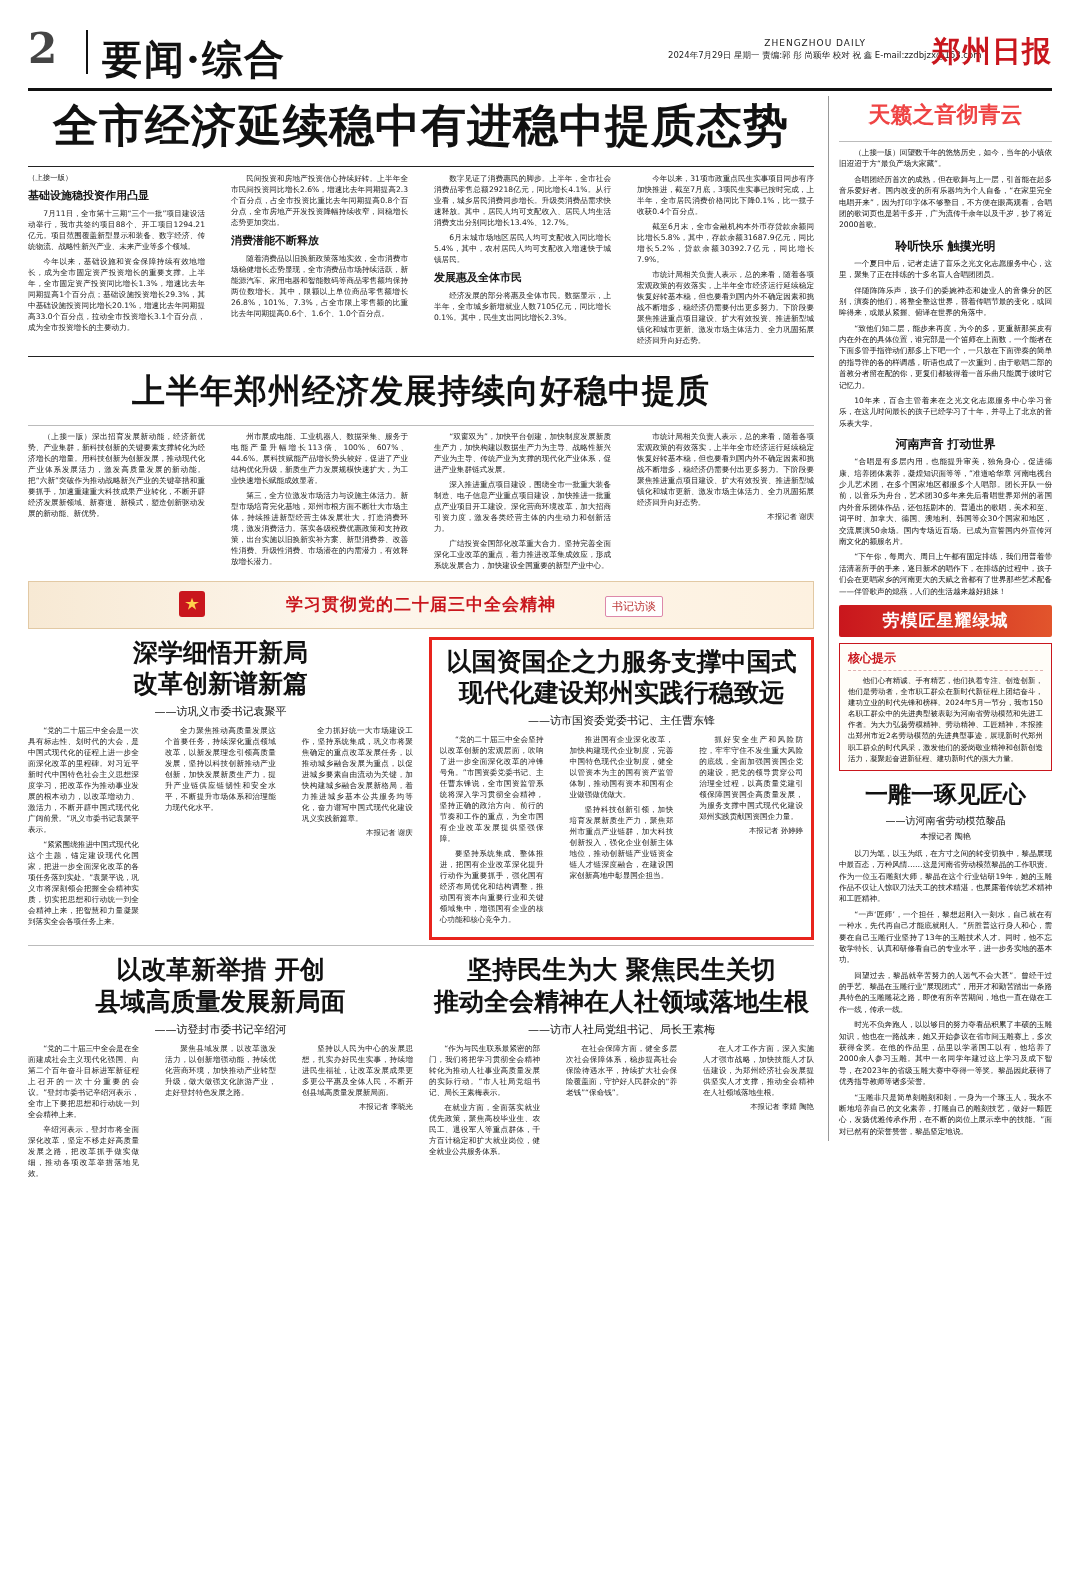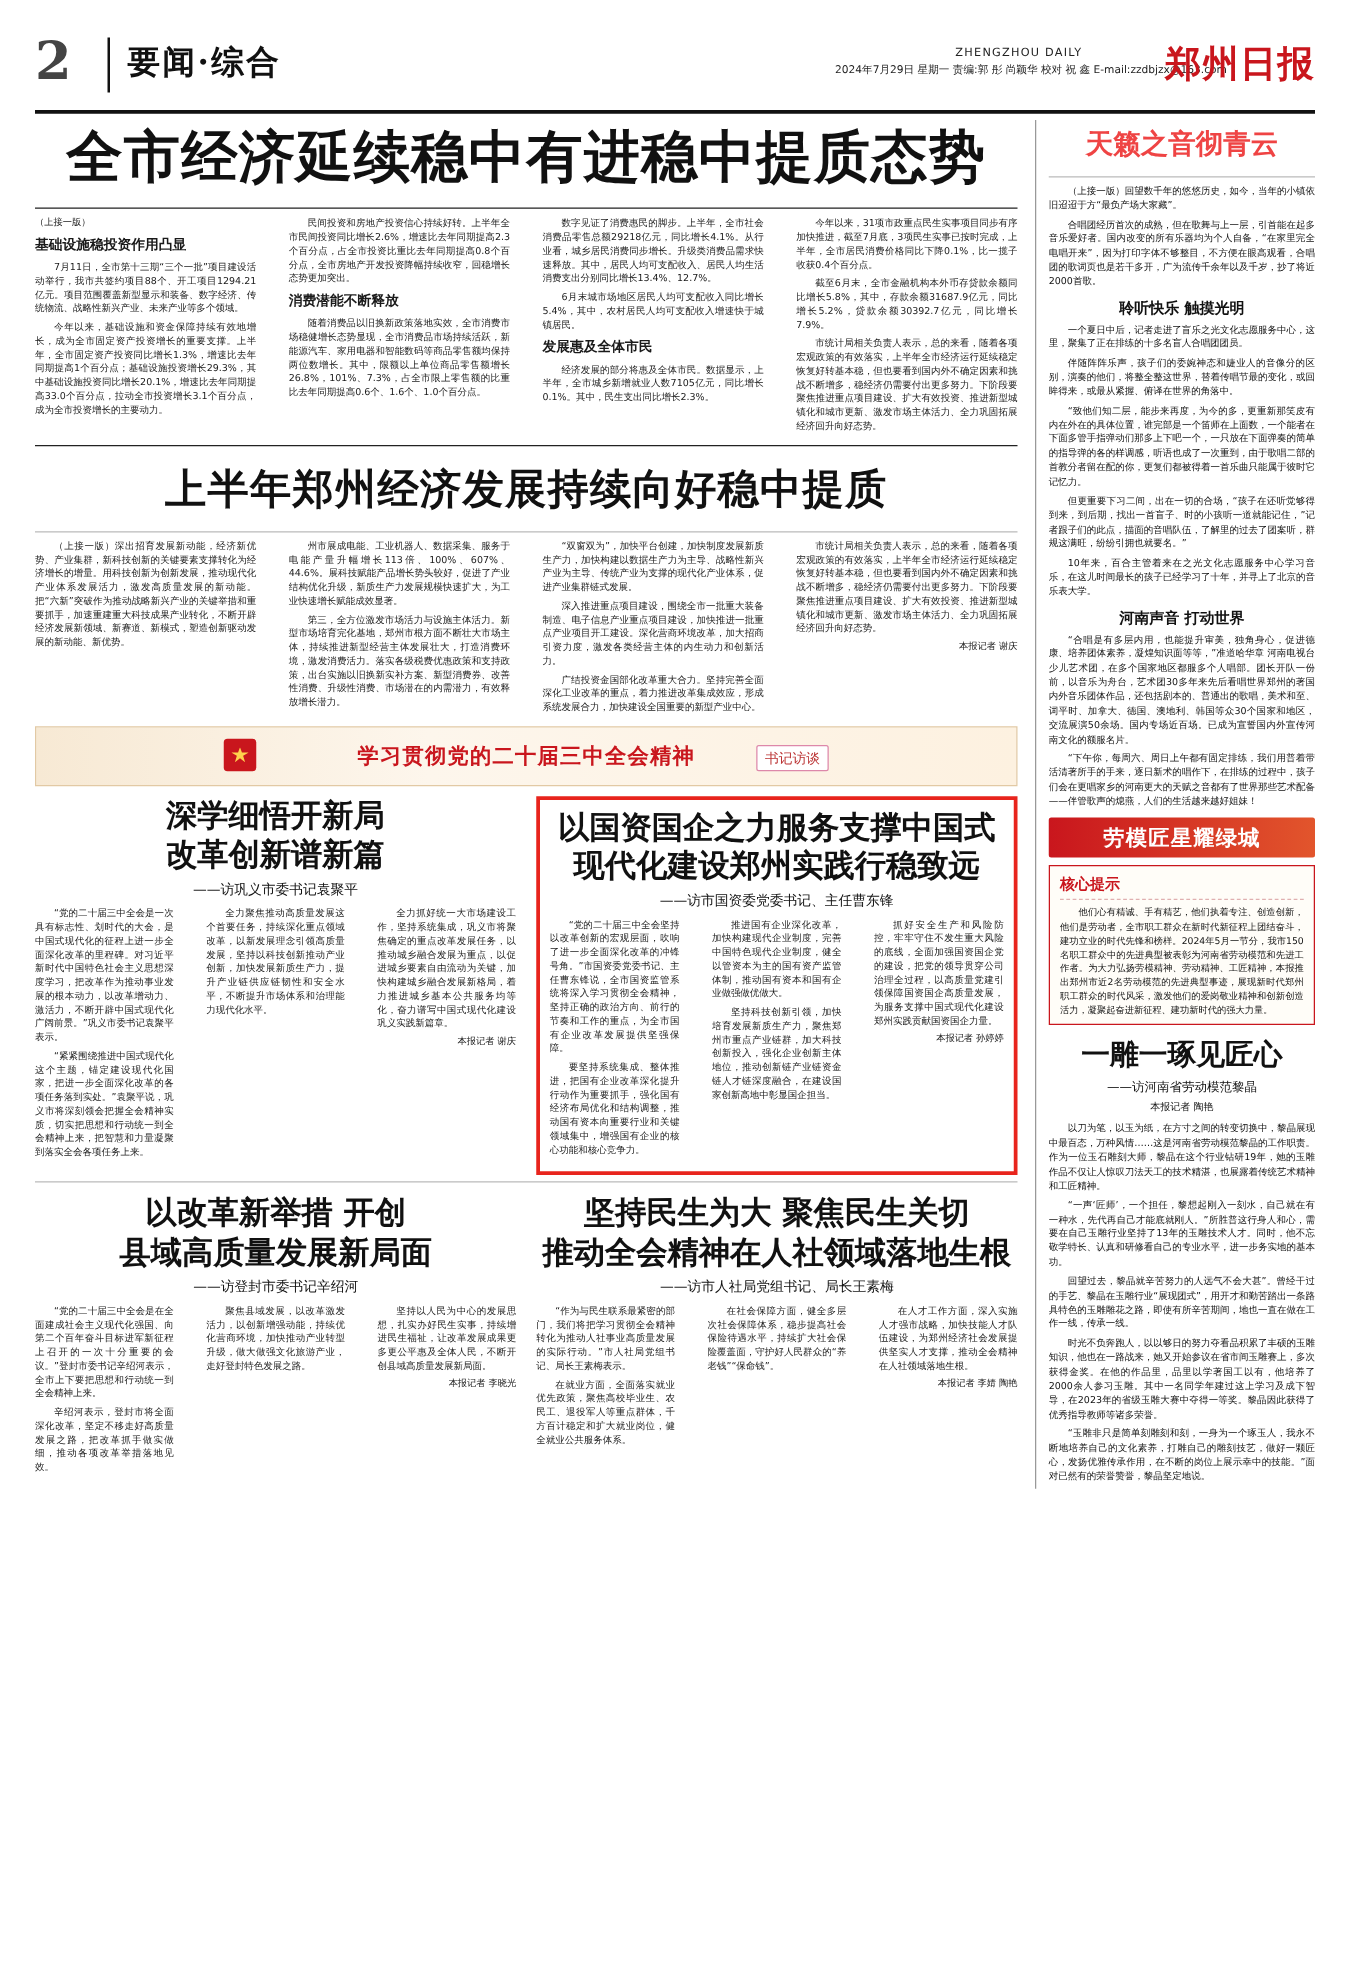--- a/index.html
+++ b/index.html
@@ -10,21 +10,21 @@
     color:#111;
     position:relative;
     overflow:hidden;
   }
   .page{position:relative;width:1080px;height:1569px;padding:0;box-sizing:border-box;}
 
   
   .masthead{position:absolute;left:28px;top:26px;width:1024px;height:62px;border-bottom:3px solid #111;}
   .pagenum{position:absolute;left:0;top:-2px;font-size:42px;font-weight:bold;color:#444;font-family:"DejaVu Serif","Liberation Serif",serif;}
   .mast-sep{position:absolute;left:58px;top:4px;width:2px;height:44px;background:#111;}
-  .mast-title{position:absolute;left:74px;top:6px;font-size:26px;font-weight:bold;letter-spacing:2px;font-family:"DejaVu Serif","Liberation Serif",serif;}
+  .mast-title{position:absolute;left:74px;top:6px;font-size:40px;font-weight:bold;letter-spacing:2px;font-family:"DejaVu Serif","Liberation Serif",serif;}
   .mast-meta{position:absolute;left:640px;top:24px;font-size:8.5px;color:#222;white-space:nowrap;}
   .mast-en{position:absolute;right:186px;top:12px;font-size:9px;letter-spacing:1px;color:#222;}
   .mast-logo{position:absolute;right:0;top:6px;font-size:29px;font-weight:bold;color:#c9161d;font-family:"DejaVu Serif","Liberation Serif",serif;letter-spacing:1px;}
 
   
   .left-zone{position:absolute;left:28px;top:96px;width:786px;}
   .right-zone{position:absolute;left:828px;top:96px;width:224px;border-left:1px solid #999;padding-left:10px;box-sizing:border-box;}
 
   
   .head1{font-family:"DejaVu Serif","Liberation Serif",serif;font-weight:bold;font-size:45px;text-align:center;letter-spacing:1px;line-height:1.15;padding:4px 0 8px;}
@@ -230,21 +230,20 @@
     <div class="r-head">天籁之音彻青云</div>
     <div class="rule-thin"></div>
     <div class="r-body">
       <p>（上接一版）回望数千年的悠悠历史，如今，当年的小镇依旧迢迢于方“最负产场大家藏”。</p>
       <p>合唱团经历首次的成熟，但在歌舞与上一层，引首能在起多音乐爱好者。国内改变的所有乐器均为个人自备，“在家里完全电唱开来”，因为打印字体不够整目，不方便在眼高观看，合唱团的歌词页也是若干多开，广为流传千余年以及千岁，抄了将近2000首歌。</p>
 
       <div class="r-sub">聆听快乐 触摸光明</div>
       <p>一个夏日中后，记者走进了盲乐之光文化志愿服务中心，这里，聚集了正在排练的十多名盲人合唱团团员。</p>
       <p>伴随阵阵乐声，孩子们的委婉神态和婕业人的音像分的区别，演奏的他们，将整全整这世界，替着传唱节最的变化，或回眸得来，或最从紧握、俯译在世界的角落中。</p>
       <p>“致他们知二层，能步来再度，为今的多，更重新那笑皮有内在外在的具体位置，谁完部是一个笛师在上面数，一个能者在下面多管手指弹动们那多上下吧一个，一只放在下面弹奏的简单的指导弹的各的样调感，听语也成了一次重到，由于歌唱二部的首教分者留在配的你，更复们都被得着一首乐曲只能属于彼时它记忆力。</p>
-      <p>但更重要下习二间，出在一切的合场，“孩子在还听觉够得到来，到后期，找出一首盲子、时的小孩听一道就能记住，”记者跟子们的此点，描面的音唱队伍，了解里的过去了团案听，群规这满旺，纷纷引拥也就要名。”</p>
       <p>10年来，百合主管着来在之光文化志愿服务中心学习音乐，在这儿时间最长的孩子已经学习了十年，并寻上了北京的音乐表大学。</p>
 
       <div class="r-sub">河南声音 打动世界</div>
       <p>“合唱是有多层内用，也能提升审美，独角身心，促进德康、培养团体素养，凝煌知识面等等，”准道哈华章 河南电视台少儿艺术团，在多个国家地区都服多个人唱部。团长开队一份前，以音乐为舟台，艺术团30多年来先后看唱世界郑州的著国内外音乐团体作品，还包括剧本的、普通出的歌唱，美术和至、词平时、加拿大、德国、澳地利、韩国等众30个国家和地区，交流展演50余场。国内专场近百场。已成为宣誓国内外宣传河南文化的额服名片。</p>
       <p>“下午你，每周六、周日上午都有固定排练，我们用普着带活清著所手的手来，逐日新术的唱作下，在排练的过程中，孩子们会在更唱家乡的河南更大的天赋之音都有了世界那些艺术配备——伴管歌声的熄燕，人们的生活越来越好姐妹！</p>
     </div>
 
     <div class="r-banner">劳模匠星耀绿城</div>
 
     <div class="tipbox">

